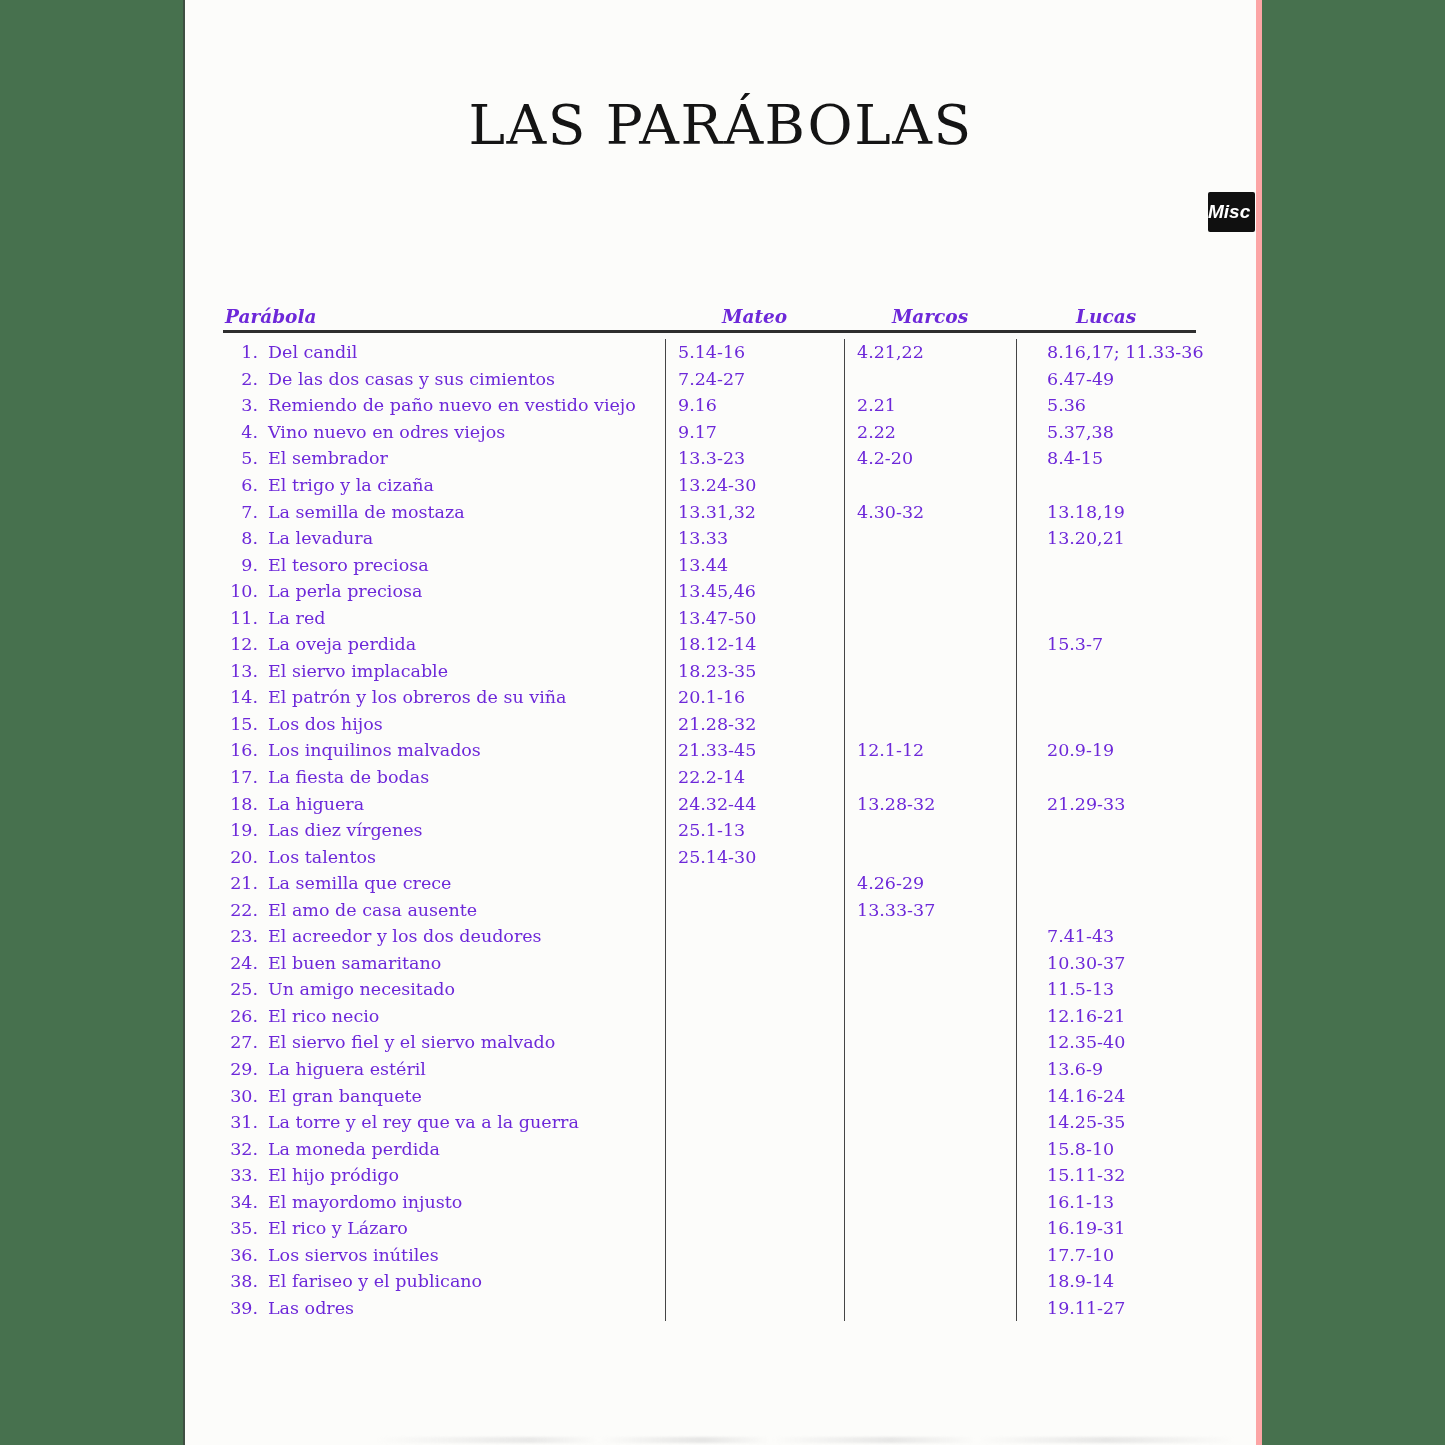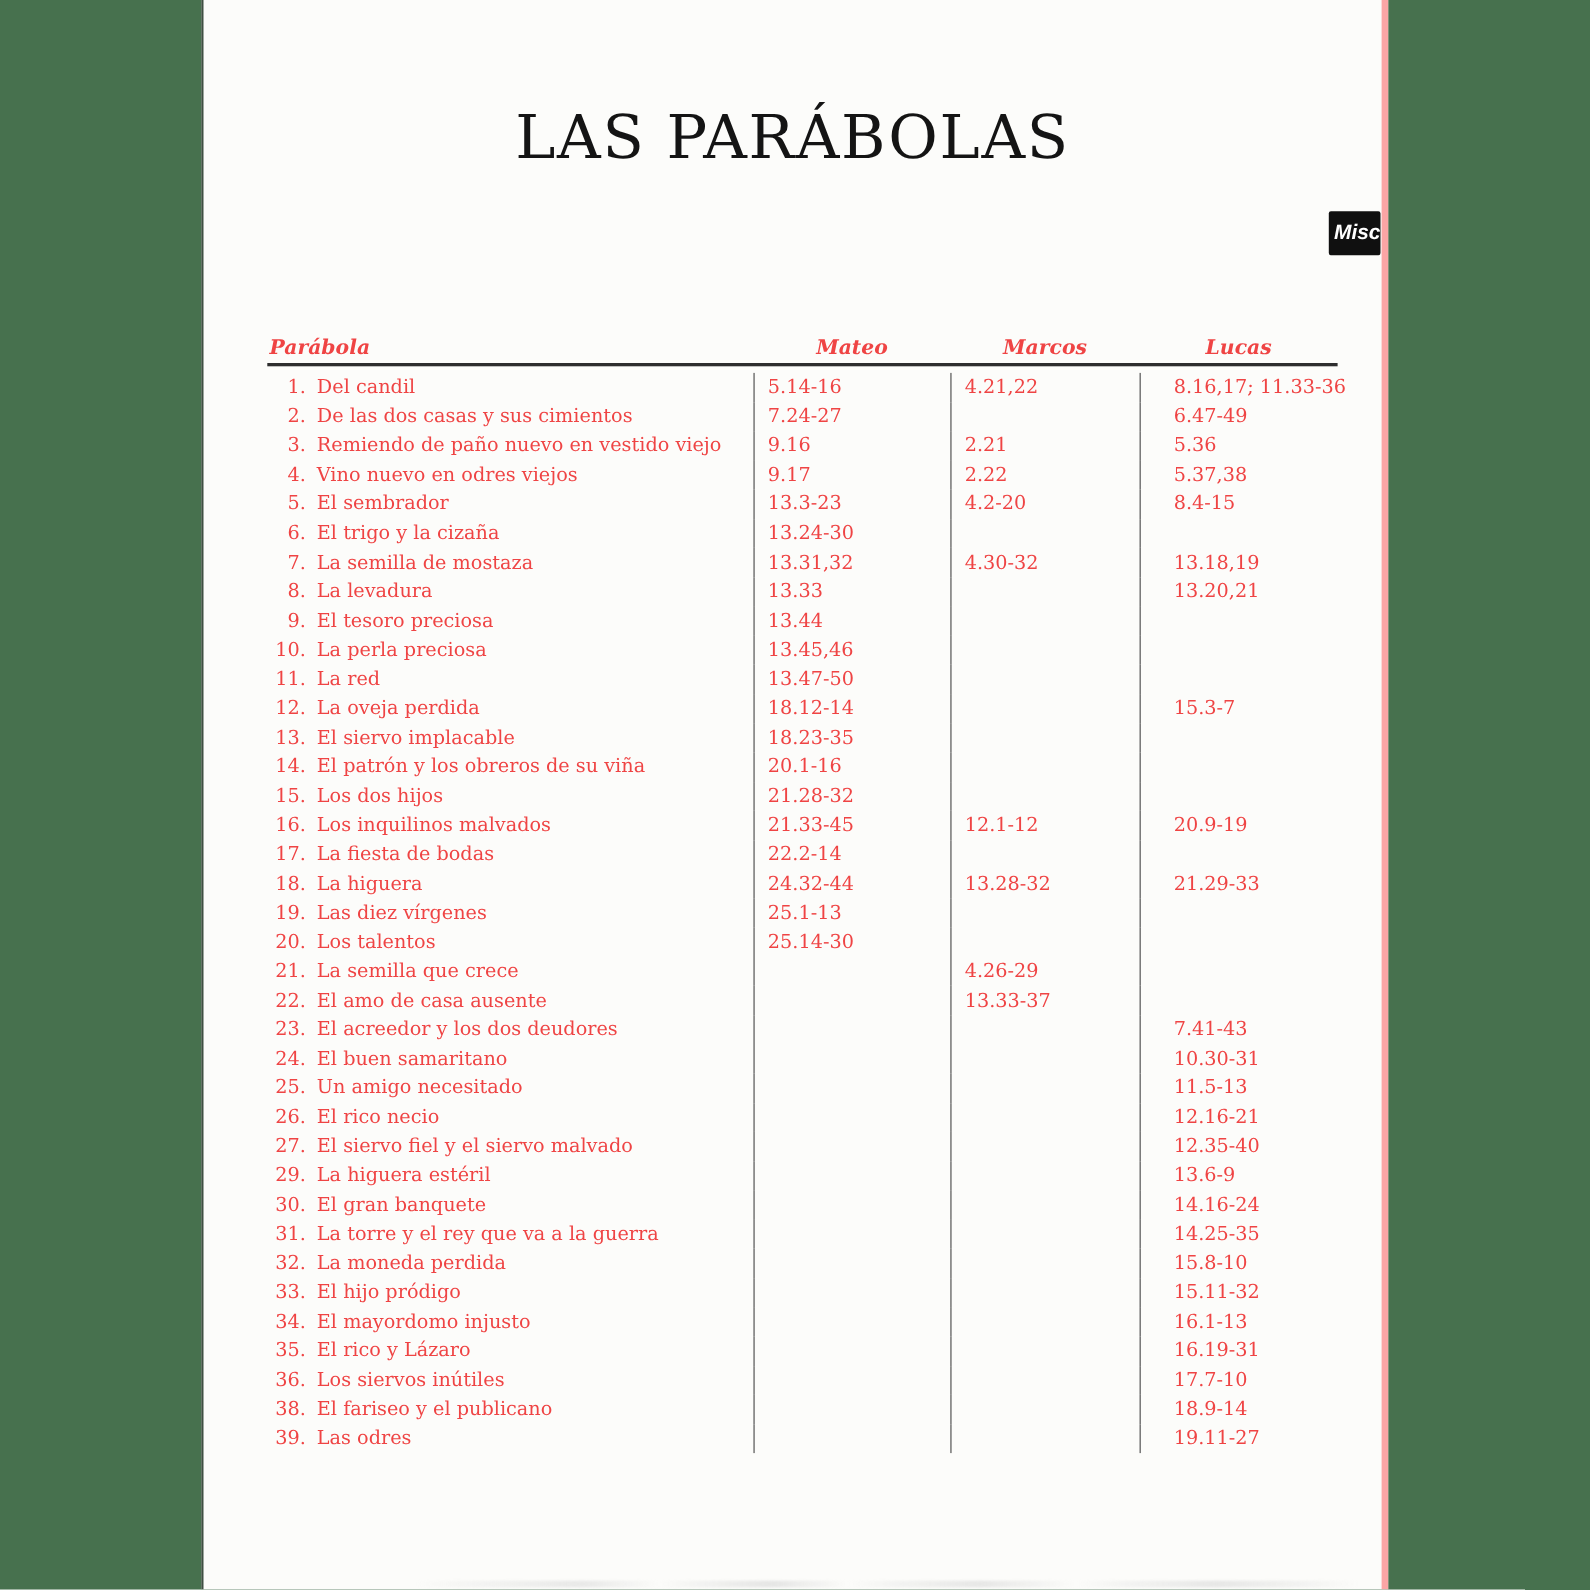--- a/index.html
+++ b/index.html
@@ -33,29 +33,29 @@
     position:absolute;
     left:1023px;top:192px;
     width:47px;height:40px;
     background:#101010;
     color:#ffffff;
     font-family:"Liberation Sans", sans-serif;
     font-style:italic;
     font-weight:bold;
     font-size:19px;
     line-height:40px;
-    text-align:right;
+    text-align:left;
     overflow:hidden;
     border-radius:2px;
   }
   .table-wrap{
     position:absolute;
-    left:58px;top:296px;
+    left:38px;top:296px;
     width:973px;
-    color:#ef4444;
+    color:#6d28d9;
   }
   .hdr-row{
     display:grid;
     grid-template-columns:442px 179px 172px 180px;
     height:31px;
     align-items:end;
     font-size:18.5px;
     font-style:italic;
     font-weight:bold;
     padding-bottom:3px;
@@ -328,21 +328,21 @@
           <div class="cell ref marcos"></div>
           <div class="cell ref lucas">7.41-43</div>
         </div>
         <div class="row">
           <div class="cell name-cell">
             <div class="num">24.</div>
             <div class="pname">El buen samaritano</div>
           </div>
           <div class="cell ref mateo"></div>
           <div class="cell ref marcos"></div>
-          <div class="cell ref lucas">10.30-31</div>
+          <div class="cell ref lucas">10.30-37</div>
         </div>
         <div class="row">
           <div class="cell name-cell">
             <div class="num">25.</div>
             <div class="pname">Un amigo necesitado</div>
           </div>
           <div class="cell ref mateo"></div>
           <div class="cell ref marcos"></div>
           <div class="cell ref lucas">11.5-13</div>
         </div>

